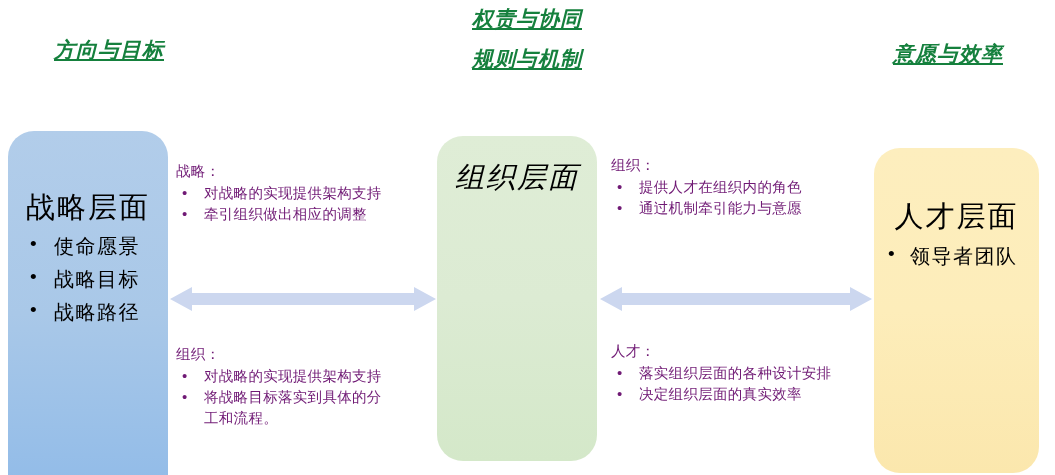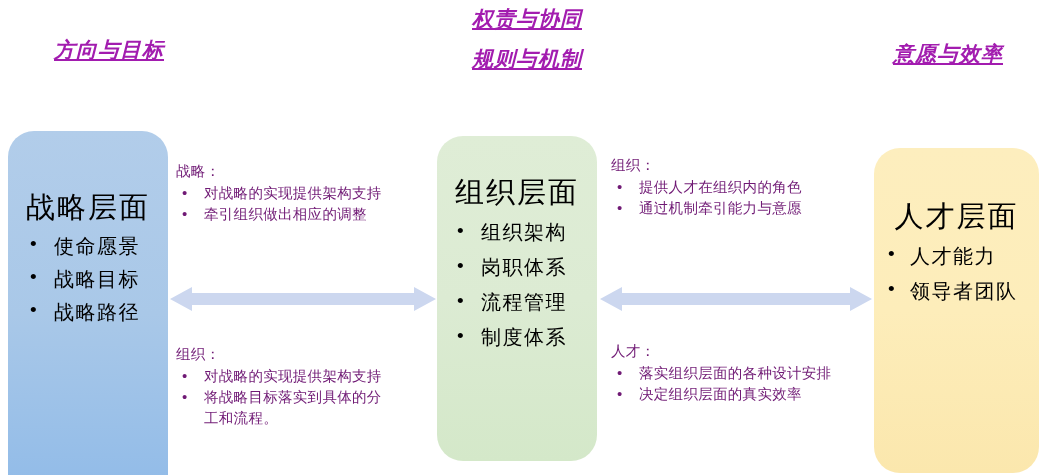--- a/index.html
+++ b/index.html
@@ -18,21 +18,21 @@
 
   
   .heading {
     position: absolute;
     font-weight: bold;
     font-style: italic;
     text-decoration: underline;
     font-size: 21px;
     letter-spacing: 1px;
     white-space: nowrap;
-    color: #a21caf;
+    color: #15803d;
   }
   #heading-left   { left: 54px;  top: 36px; }
   #heading-mid-1  { left: 472px; top: 5px;  }
   #heading-mid-2  { left: 472px; top: 45px; }
   #heading-right  { left: 893px; top: 40px; }
 
   
   .layer-box {
     position: absolute;
     border-radius: 26px;
@@ -55,21 +55,21 @@
 
   .box-title {
     text-align: center;
     font-size: 29px;
     line-height: 1.15;
     letter-spacing: 2px;
     color: #000;
     white-space: nowrap;
   }
   #box-strategy .box-title      { margin-top: 42px; }
-  #box-organization .box-title  { margin-top: 22px; }
+  #box-organization .box-title  { margin-top: 7px; font-style: italic; }
   #box-talent .box-title        { margin-top: 34px; }
 
   .box-list {
     list-style: none;
     margin: 6px 0 0 0;
     padding: 0 0 0 20px;
   }
   .box-list li {
     font-size: 20px;
     line-height: 1.63;
@@ -151,32 +151,25 @@
   <div class="box-title">战略层面</div>
   <ul class="box-list">
     <li>使命愿景</li>
     <li>战略目标</li>
     <li>战略路径</li>
   </ul>
 </div>
 
 <div class="layer-box" id="box-organization">
   <div class="box-title">组织层面</div>
-  <ul class="box-list">
-    <li>组织架构</li>
-    <li>岗职体系</li>
-    <li>流程管理</li>
-    <li>制度体系</li>
-  </ul>
 </div>
 
 <div class="layer-box" id="box-talent">
   <div class="box-title">人才层面</div>
   <ul class="box-list">
-    <li>人才能力</li>
     <li>领导者团队</li>
   </ul>
 </div>
 
 <div class="arrow" id="arrow-left">
   <svg viewBox="0 0 266 26" preserveAspectRatio="none">
     <polygon points="0,13 22,1 22,7 244,7 244,1 266,13 244,25 244,19 22,19 22,25" fill="#ccd7ef"></polygon>
   </svg>
 </div>
 

